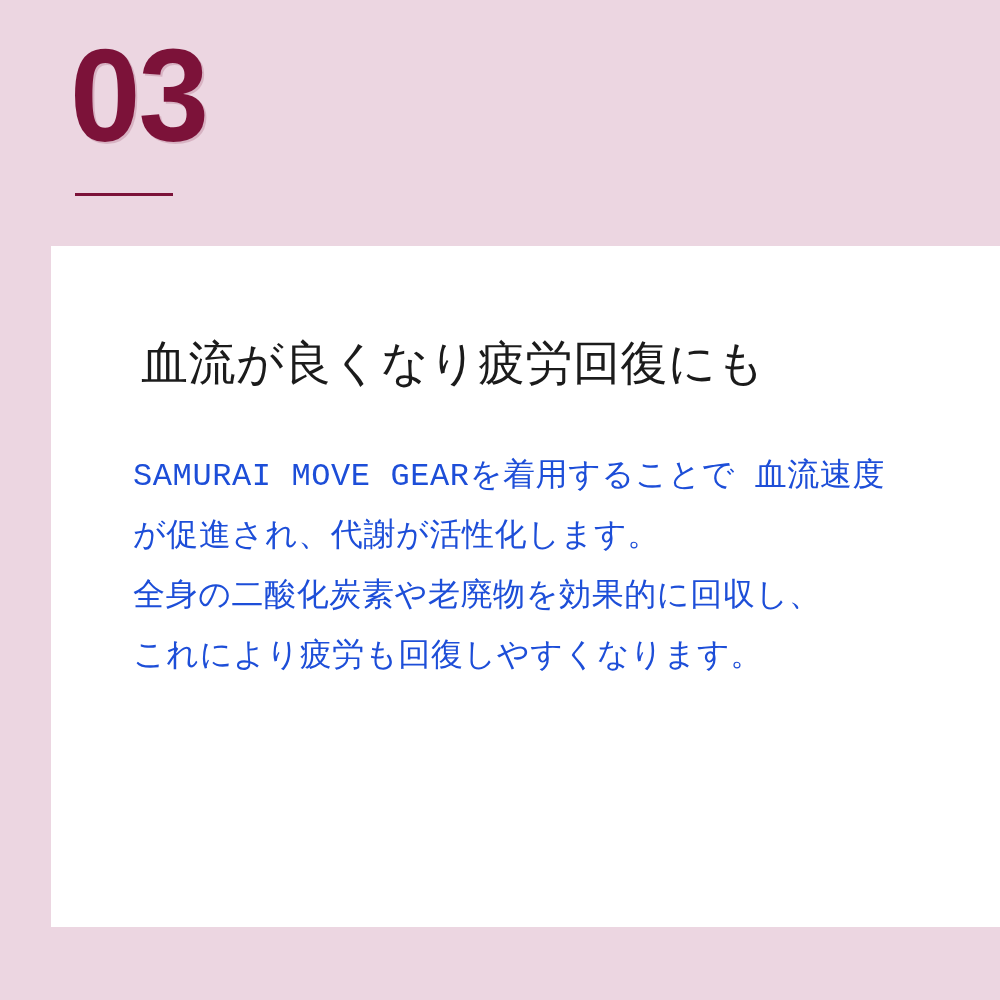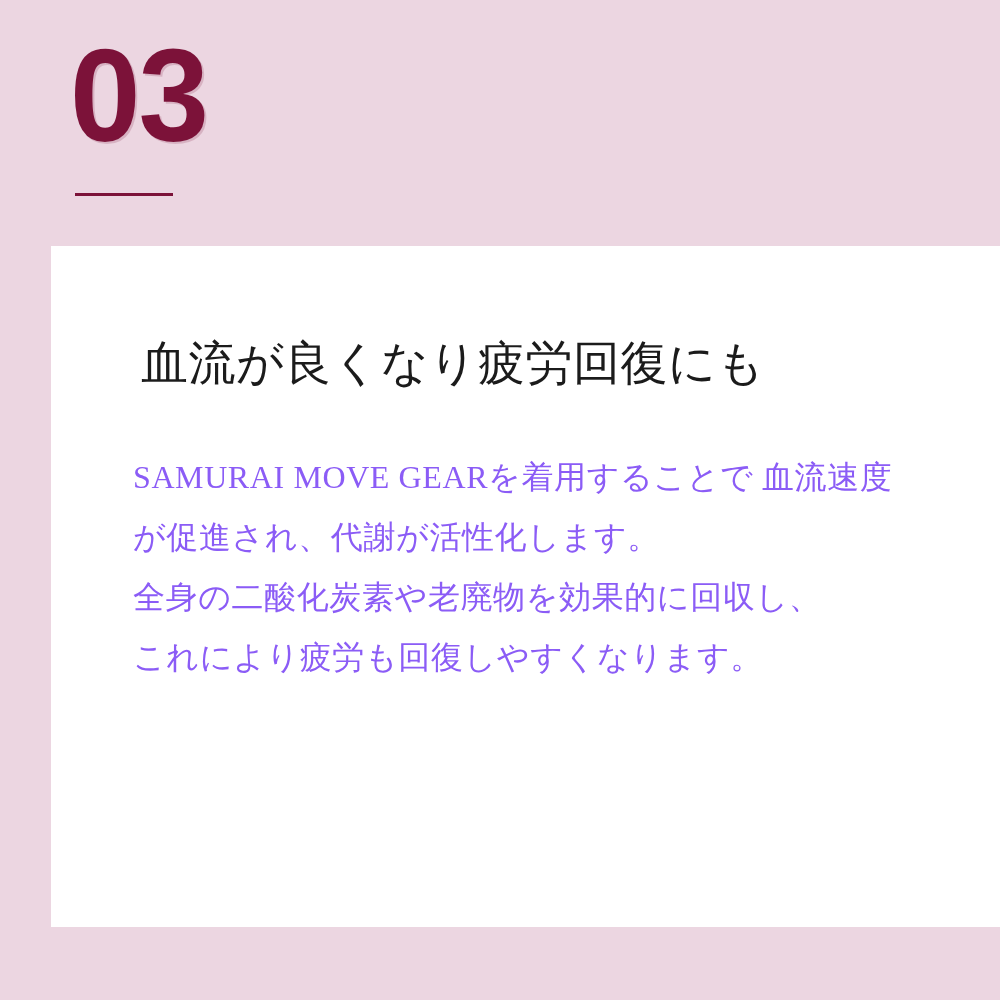--- a/index.html
+++ b/index.html
@@ -90,22 +90,22 @@
   }
 
   
   .body-copy {
     margin: 0;
     padding-top: 45px;
     font-weight: 400;
     font-size: 32px;
     line-height: 60px;
     letter-spacing: 0.6px;
-    color: #8b5cf6;
-    font-family: Liberation Serif, serif;
+    color: #1d4ed8;
+    font-family: Liberation Mono, monospace;
   }
   .body-copy .body-line {
     display: block;
     white-space: pre;
   }
 </style>
 </head>
 <body>
 
 <div class="page">

